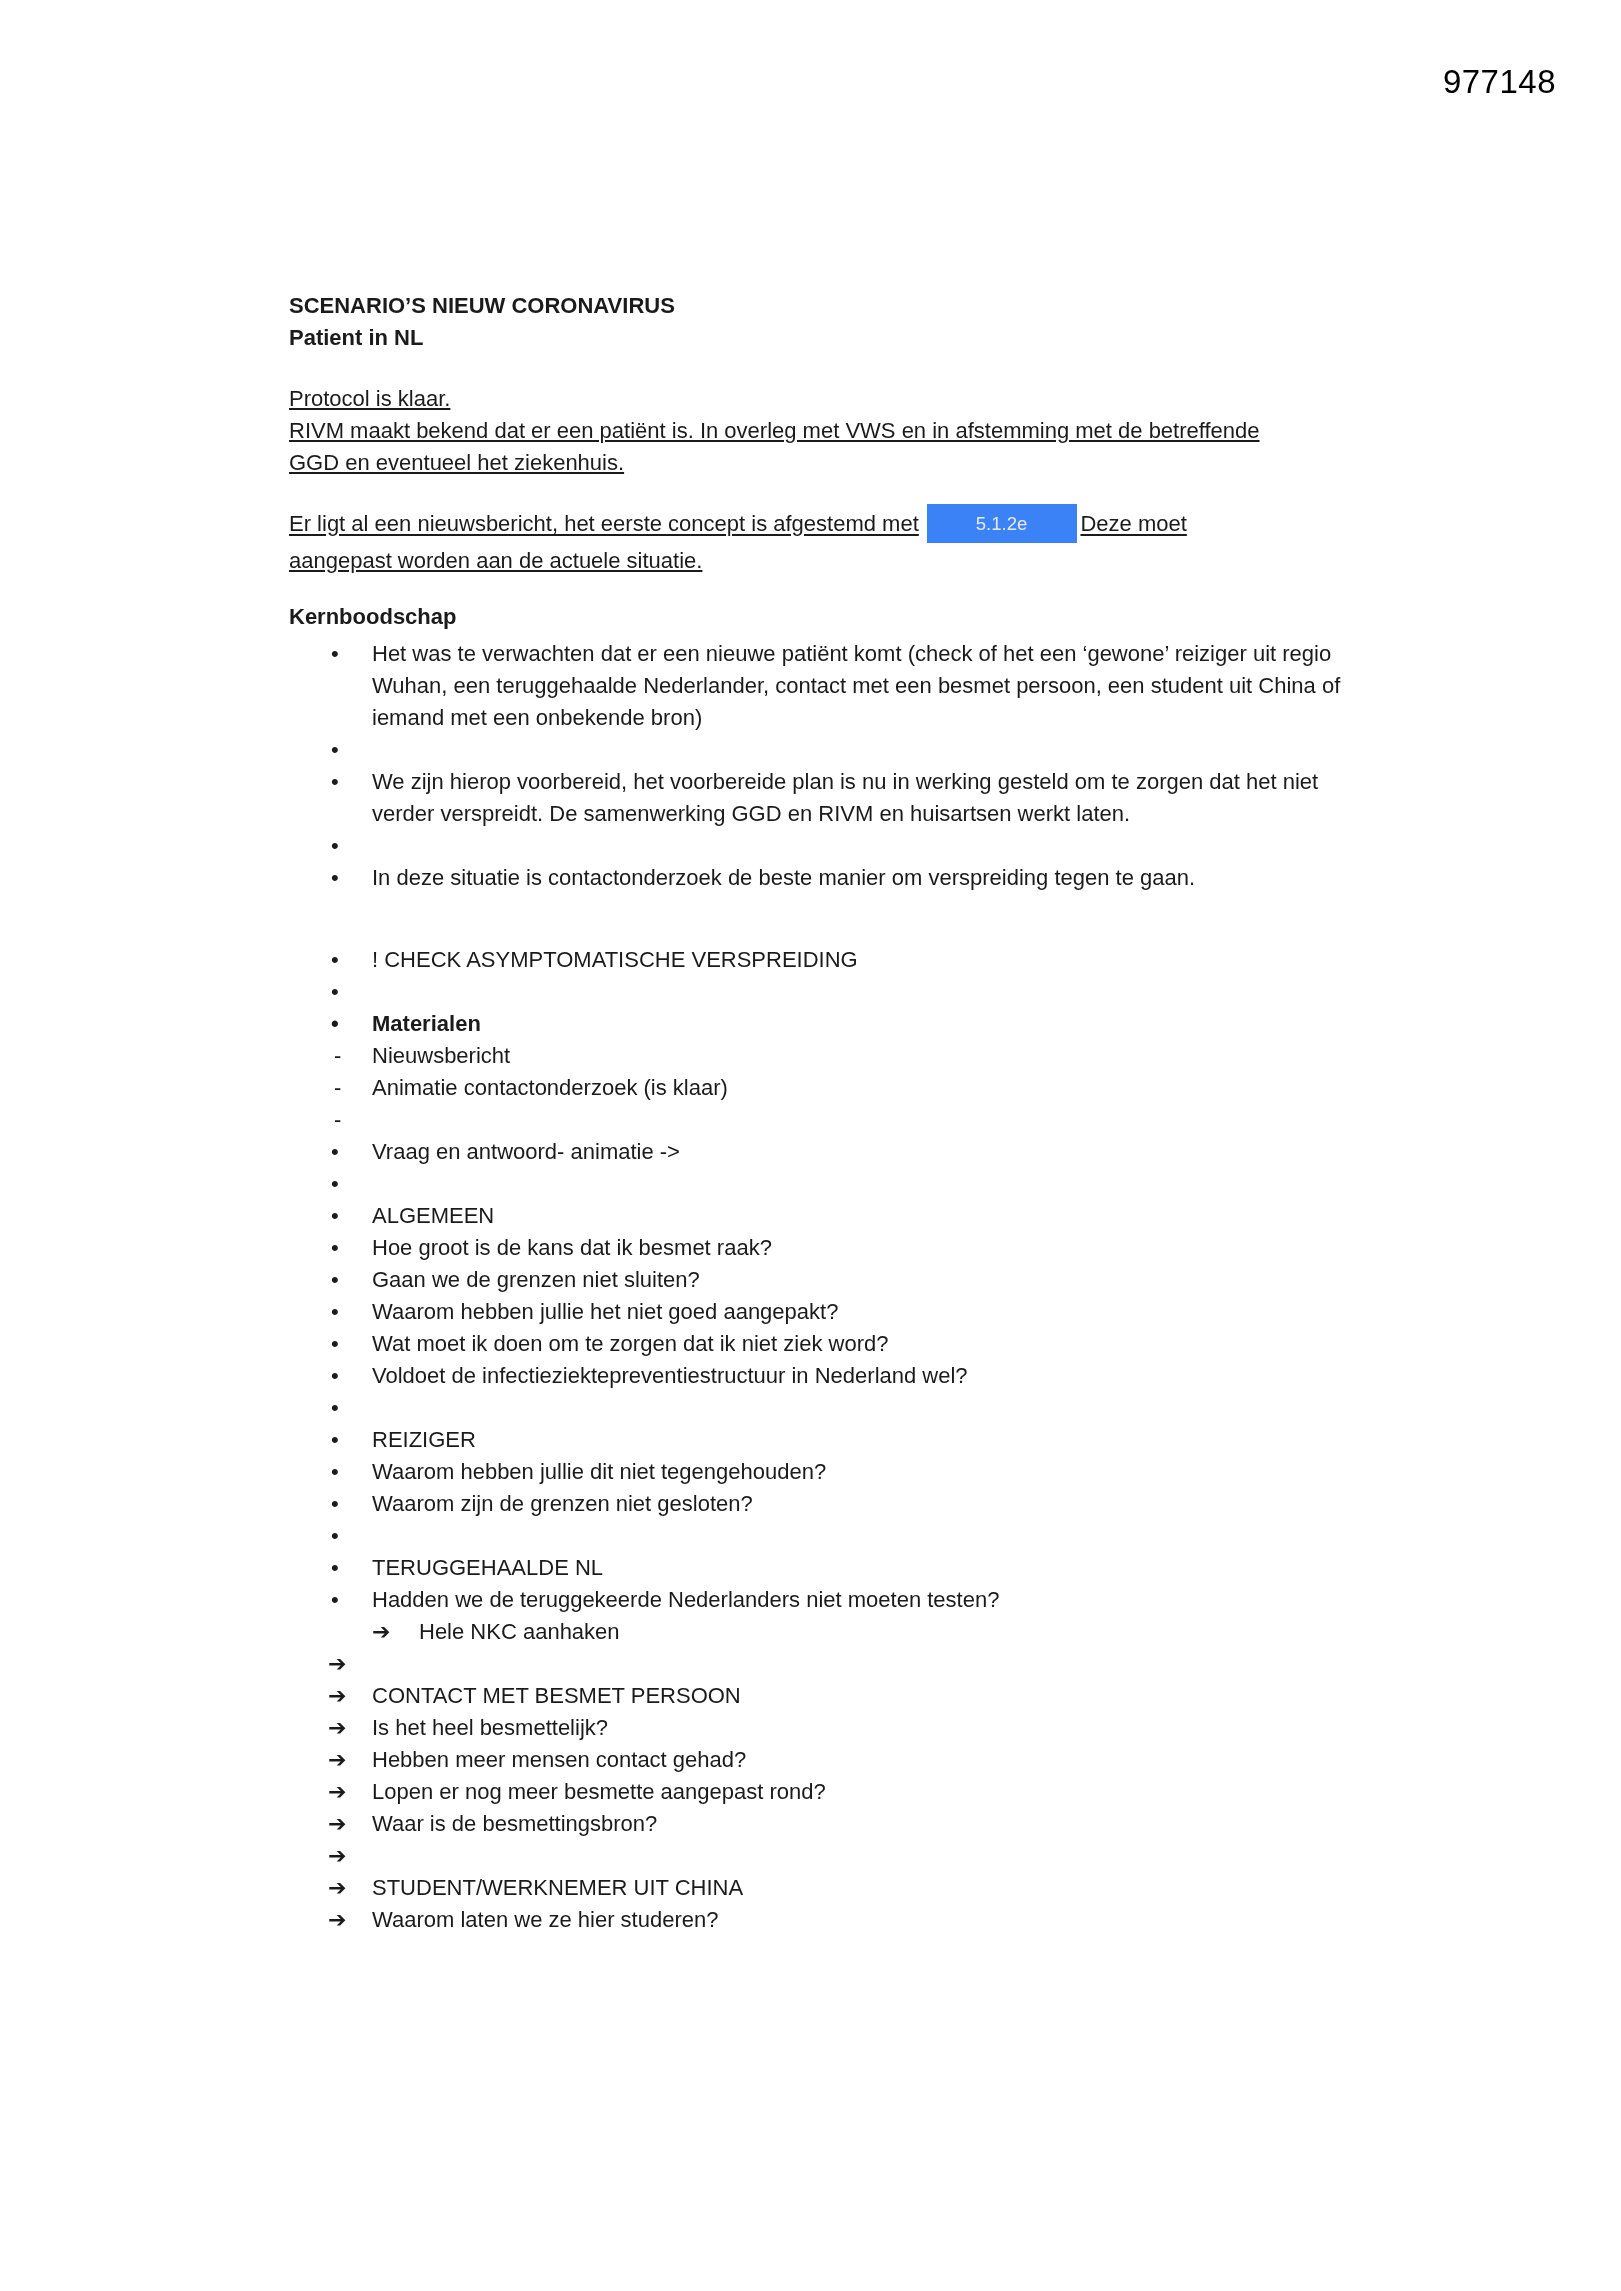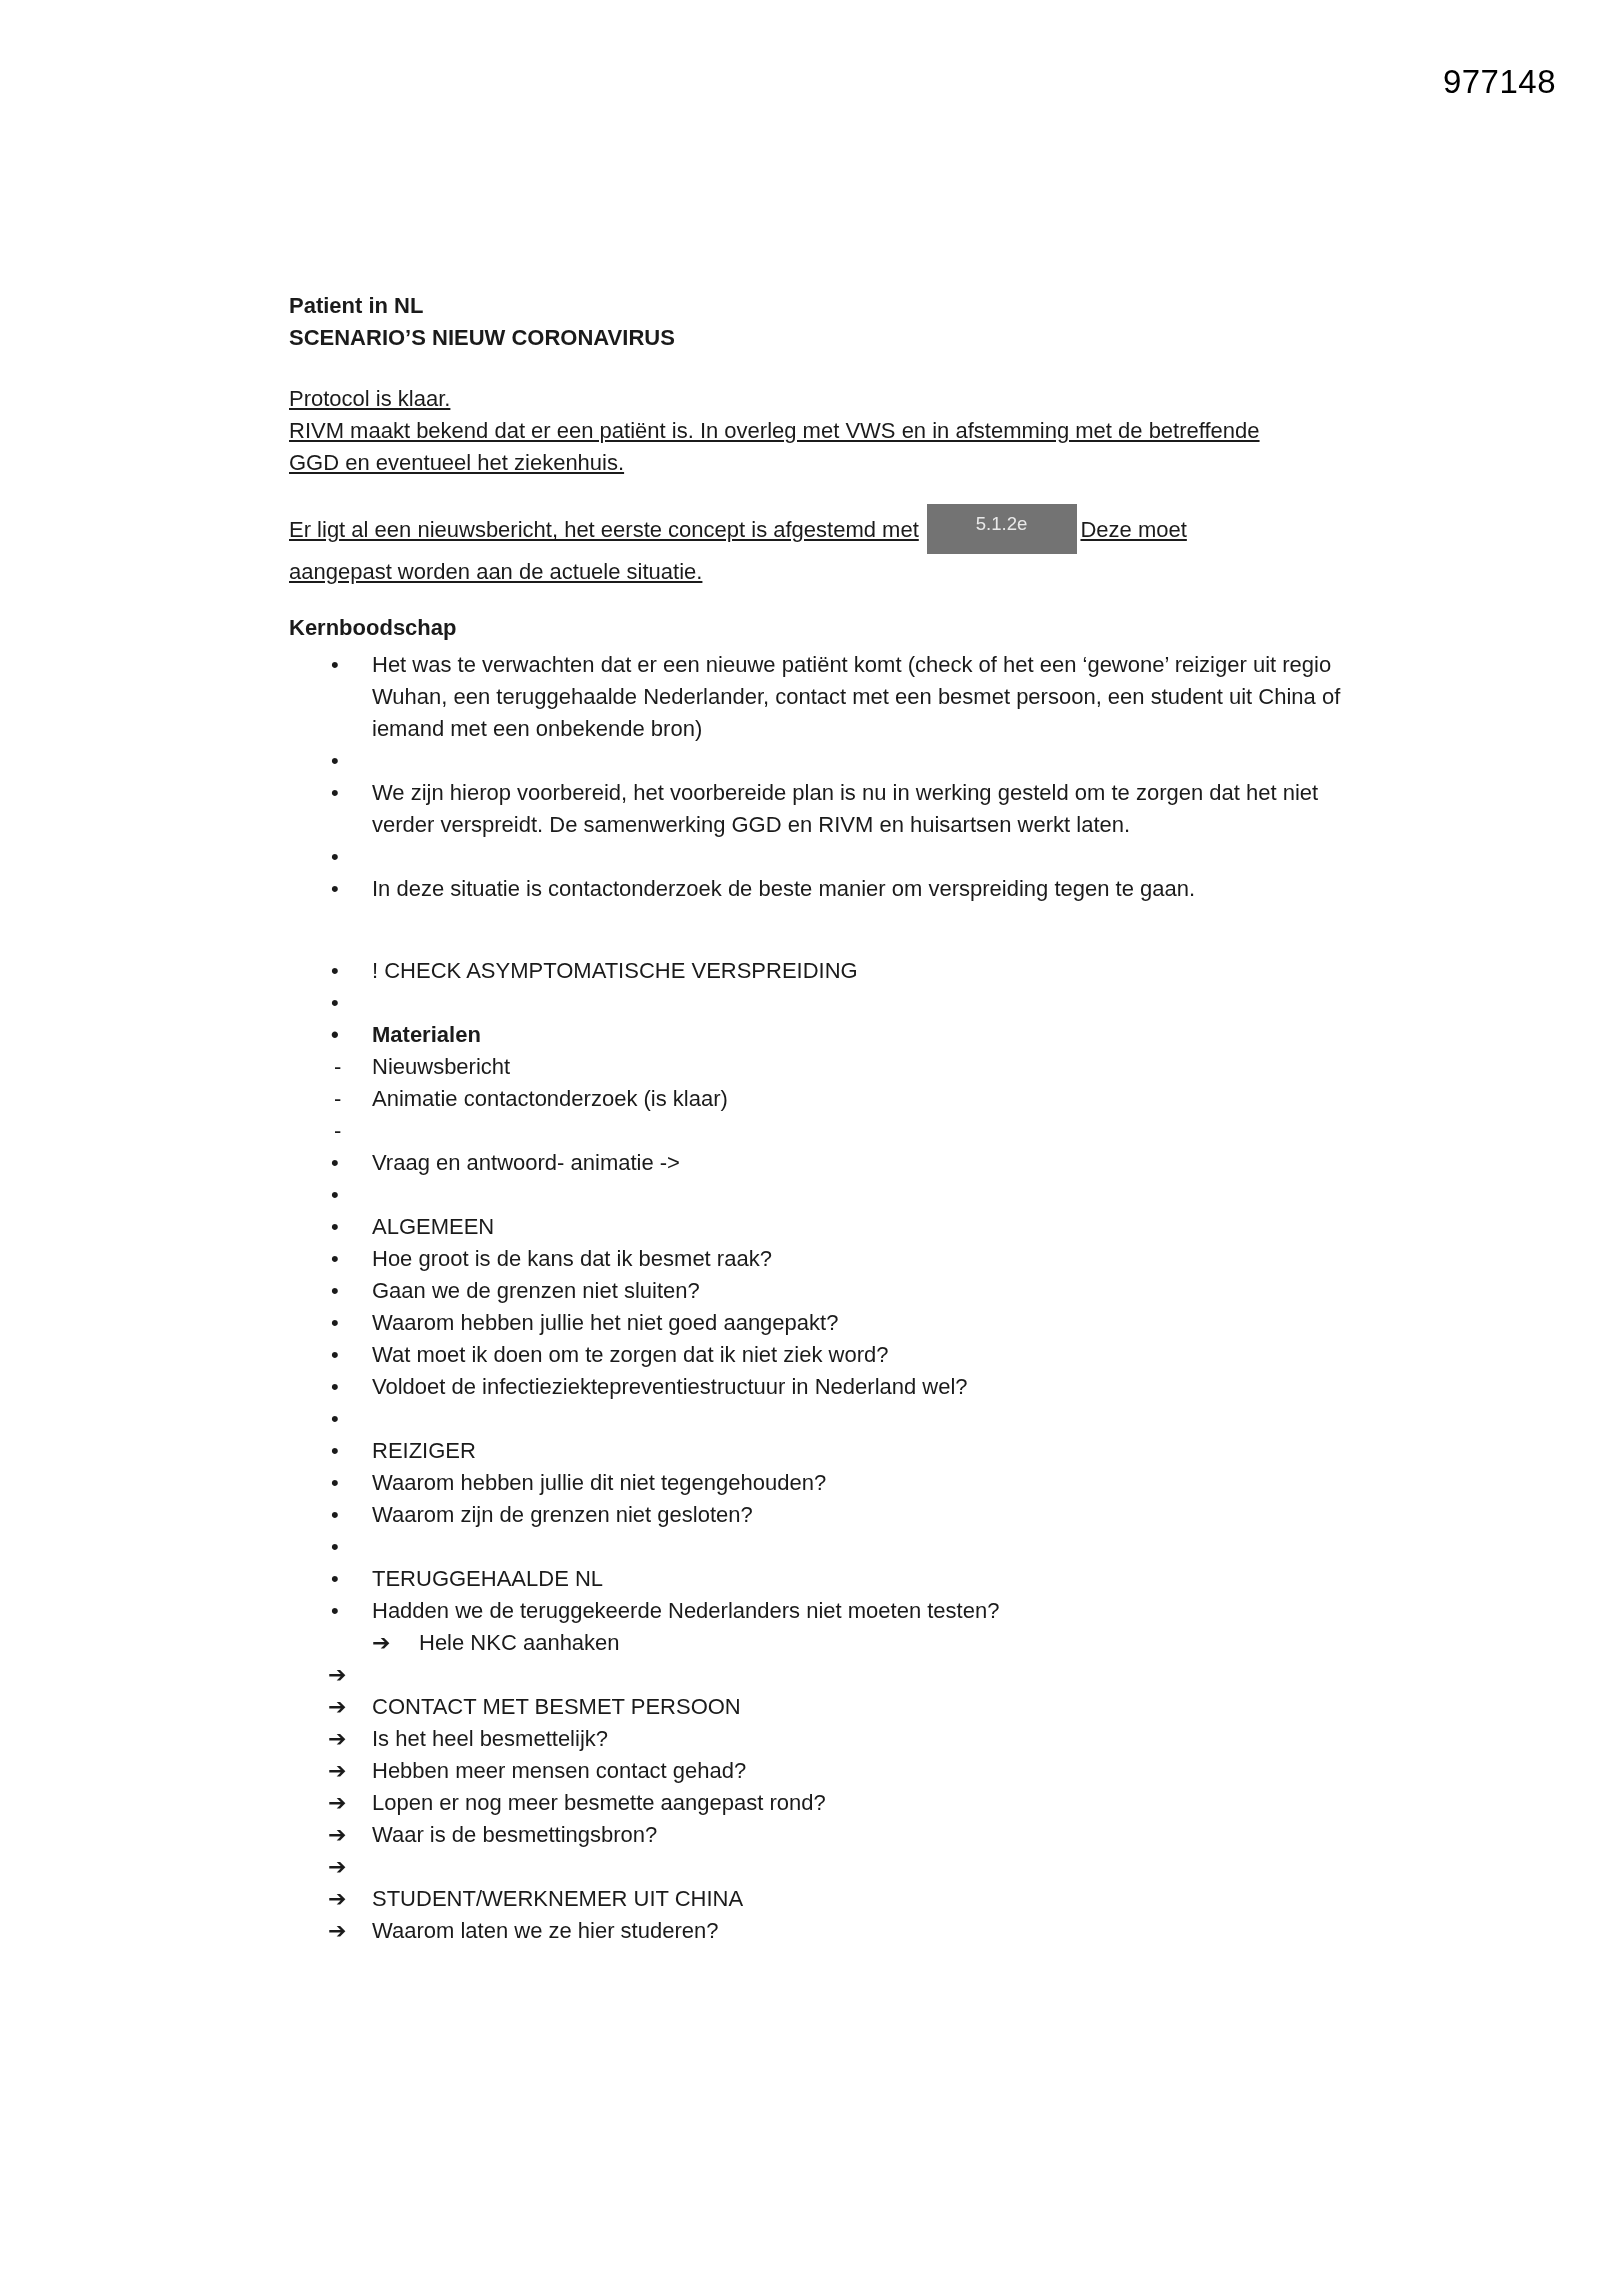--- a/index.html
+++ b/index.html
@@ -31,23 +31,23 @@
   }
   .bold { font-weight: bold; }
   .gap-lg { height: 29px; }
   .gap-md { height: 27.4px; }
   .gap-sm { height: 23.5px; }
   .gap-xs { height: 4.9px; }
   .para { margin: 0; text-decoration: underline; }
   .redaction {
     display: inline-block;
     width: 150px;
-    height: 50px;
+    height: 39px;
     line-height: 39px;
-    background: #737373;
+    background: #3b82f6;
     color: #e9e9e9;
     font-size: 18.6px;
     text-align: center;
     vertical-align: middle;
     margin: 0 3.9px 0 7.8px;
     position: relative;
     top: -2px;
   }
   
   .li {
@@ -66,23 +66,23 @@
   .li.arrow_sub .marker { left: 83px; font-weight: bold; }
   .li.spacer { height: 50px; min-height: 50px; padding: 0; }
 </style>
 </head>
 <body>
 
 <div class="doc-number">977148</div>
 
 <div class="content">
 
+  <div class="bold">SCENARIO’S NIEUW CORONAVIRUS</div>
+
   <div class="bold">Patient in NL</div>
-
-  <div class="bold">SCENARIO’S NIEUW CORONAVIRUS</div>
 
   <div class="gap-lg"></div>
 
   <p class="para">
     <span>Protocol is klaar.</span><br>
     <span>RIVM maakt bekend dat er een patiënt is. In overleg met VWS en in afstemming met de betreffende</span><br>
     <span>GGD en eventueel het ziekenhuis.</span>
   </p>
 
   <div class="gap-md"></div>

